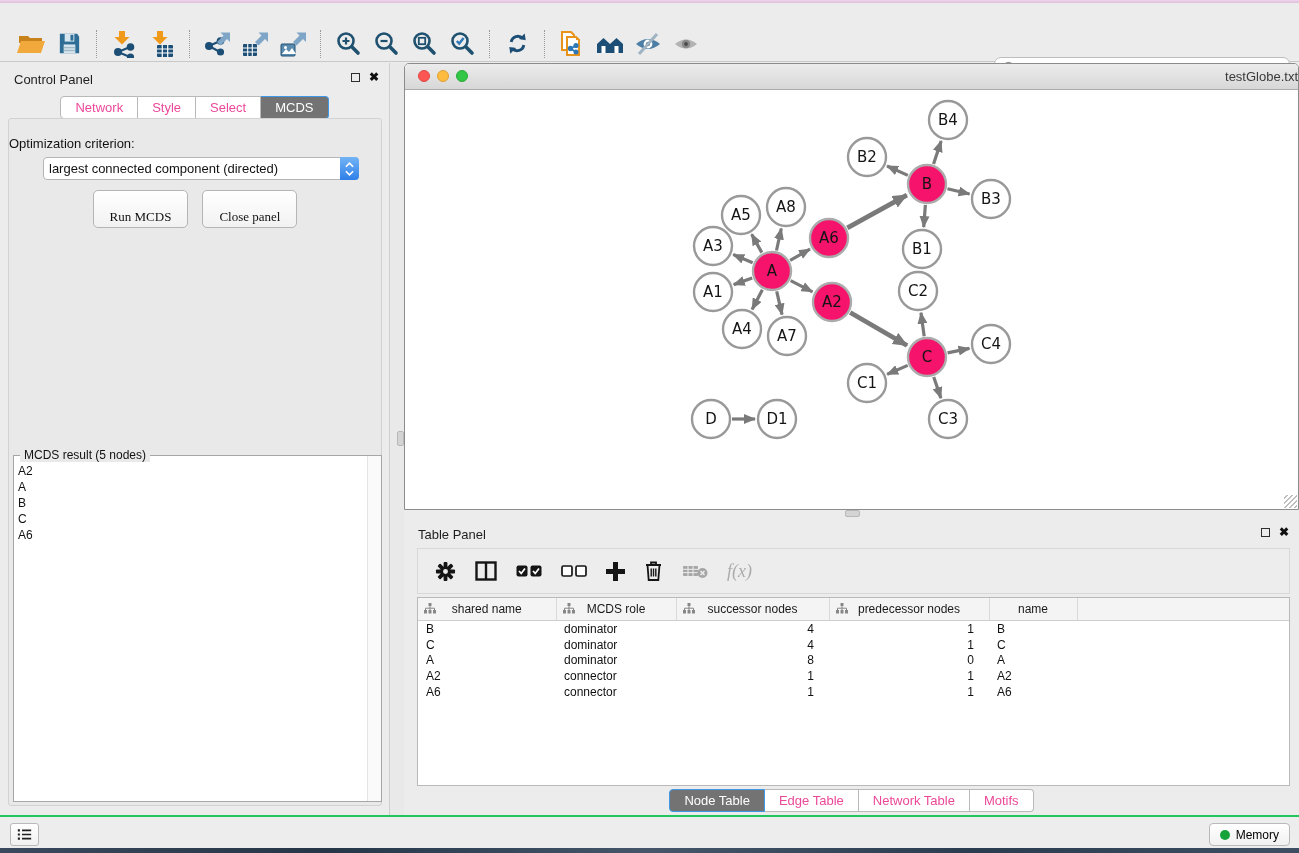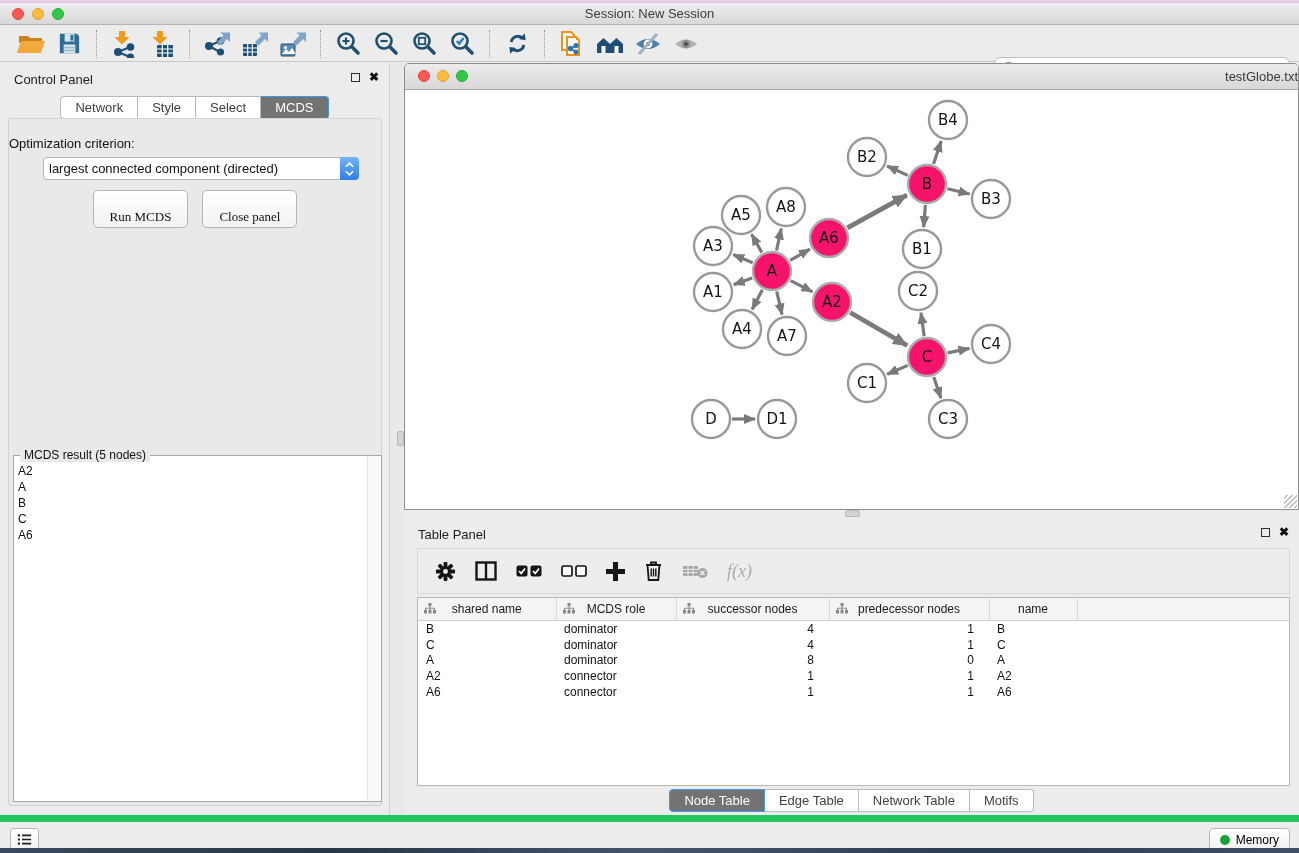--- a/index.html
+++ b/index.html
@@ -31,21 +31,21 @@
 
   
   .control-panel{position:absolute;top:63px;left:0;width:390px;height:752px;background:#ECECEC;
     border-right:1px solid #CFCFCF;box-sizing:border-box}
   .panel-title{position:absolute;left:14px;top:9px;font-size:13px;color:#1E1E1E}
   .panel-icons{position:absolute;right:10px;top:9px;display:flex;gap:9px;align-items:center}
   .float-icon{width:9px;height:9px;border:1.5px solid #2E2E2E;box-sizing:border-box}
   .close-icon{font-size:12px;font-weight:bold;color:#101010;line-height:11px}
   .cp-tabs{position:absolute;top:33px;left:0;width:100%;display:flex;justify-content:center}
   .seg{height:21px;line-height:21px;padding:0 14px;font-size:13px;background:#FFF;
-    border:1px solid #B9B9B9;border-left:none;color:#404040;cursor:pointer}
+    border:1px solid #B9B9B9;border-left:none;color:#ec4899;cursor:pointer}
   .seg:first-child{border-left:1px solid #B9B9B9;border-radius:4px 0 0 4px}
   .seg:last-child{border-radius:0 4px 4px 0}
   .seg.selected{background:#737373;border-color:#3E99E8;color:#FFF}
   .cp-content{position:absolute;left:8px;top:55px;width:374px;height:688px;background:#E9E9E9;
     border:1px solid #D2D2D2;border-radius:3px;box-sizing:border-box}
   .opt-label{position:absolute;top:17px;width:100%;font-size:13px}
   .criterion{position:absolute;left:34px;top:38px;width:316px;height:23px;background:#FFF;
     border:1px solid #B5B5B5;border-radius:4px;box-sizing:border-box;display:flex;align-items:center;cursor:pointer}
   .criterion .val{flex:1;padding-left:5px;font-size:13px;white-space:nowrap;overflow:hidden}
   .spinner{width:19px;height:23px;margin:-1px -1px -1px 0;background:linear-gradient(#74B4F6,#2E7FE8);
@@ -91,44 +91,36 @@
     font-weight:normal;font-size:12px;position:relative;text-align:center;color:#1A1A1A}
   .node-table th.filler{border-right:none}
   .hicon{position:absolute;left:6px;top:5px}
   .node-table td{height:15.8px;font-size:12px;color:#111;padding:0;white-space:nowrap;overflow:hidden}
   .node-table td.al{text-align:left;padding-left:8px}
   .node-table td.ar{text-align:right;padding-right:15px}
   .tp-tabs{position:absolute;bottom:3px;left:0;width:100%;display:flex;justify-content:center}
 
   
   .status-bar{position:absolute;left:0;top:815px;width:100%;height:33px;background:#EDEDED;
-    border-top:7px solid #22c55e;box-sizing:border-box}
+    border-top:2px solid #22c55e;box-sizing:border-box}
   .list-btn{position:absolute;left:10px;top:6px;width:29px;height:23px;background:linear-gradient(#FFF,#F1F1F1);
     border:1px solid #B9B9B9;border-radius:3px;display:flex;align-items:center;justify-content:center;cursor:pointer}
   .memory-btn{position:absolute;right:9px;top:6px;height:23px;padding:0 10px;display:flex;align-items:center;gap:6px;
     background:linear-gradient(#FFF,#F1F1F1);border:1px solid #B9B9B9;border-radius:4px;font-size:12px;cursor:pointer}
   .memory-dot{width:10px;height:10px;border-radius:50%;background:#17A33C}
   .wallpaper-bottom{position:absolute;left:0;top:848px;width:100%;height:5px;
     background:linear-gradient(90deg,#3A4A5E,#243648 25%,#45566B 50%,#2A3C50 75%,#3E4F64)}
 </style>
 </head>
 <body>
 
 <div class="screen">
 
   <div class="desktop-top"></div>
 
-  <div class="titlebar">
-    <div class="traffic">
-      <div class="light red"></div>
-      <div class="light yellow"></div>
-      <div class="light green"></div>
-    </div>
-    <div class="title">Session: New Session</div>
-  </div>
 
   <div class="toolbar">
     <button class="tbtn">
       <svg width="30" height="27" viewBox="0 0 30 27">
         <path d="M3 6h9l2 2h12v5H3z" fill="#C8821C"></path>
         <path d="M1 23l4-12h24l-4 12z" fill="#F2A93B"></path>
       </svg>
     </button>
     <button class="tbtn">
       <svg width="27" height="27" viewBox="0 0 28 28">

